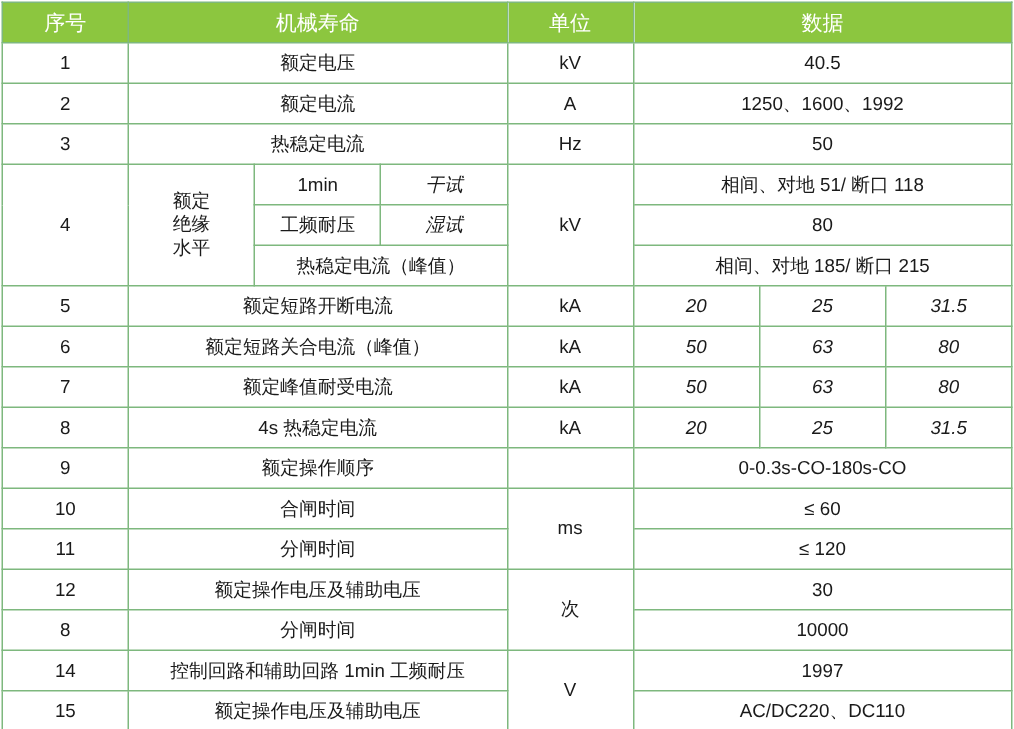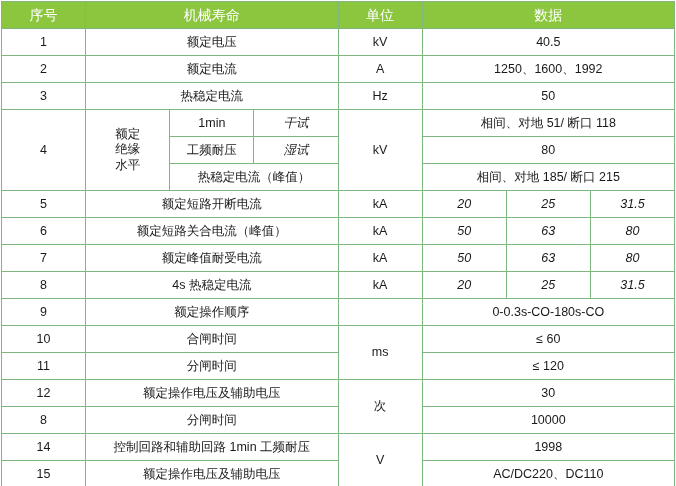--- a/index.html
+++ b/index.html
@@ -185,21 +185,21 @@
       <tr>
         <td class="num">8</td>
         <td class="name" colspan="3">分闸时间</td>
         <td class="data-cell" colspan="3">10000</td>
       </tr>
 
       <tr>
         <td class="num">14</td>
         <td class="name" colspan="3">控制回路和辅助回路 1min 工频耐压</td>
         <td class="unit" rowspan="2">V</td>
-        <td class="data-cell" colspan="3">1998</td>
+        <td class="data-cell" colspan="3">1997</td>
       </tr>
       <tr>
         <td class="num">15</td>
         <td class="name" colspan="3">额定操作电压及辅助电压</td>
         <td class="data-cell" colspan="3">AC/DC220、DC110</td>
       </tr>
 
     </tbody>
   </table>
 </div>

